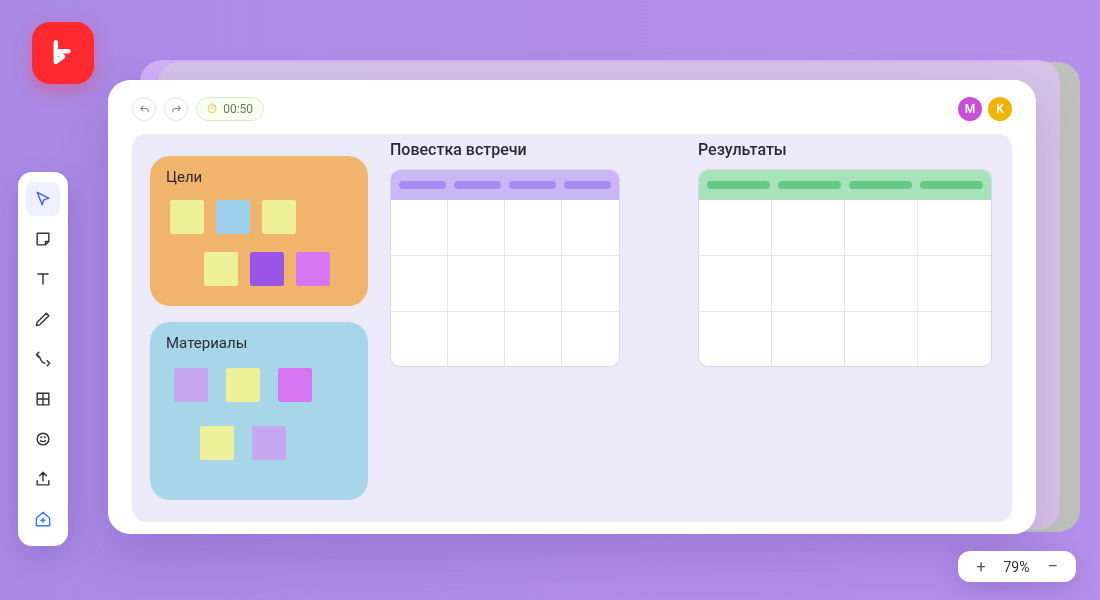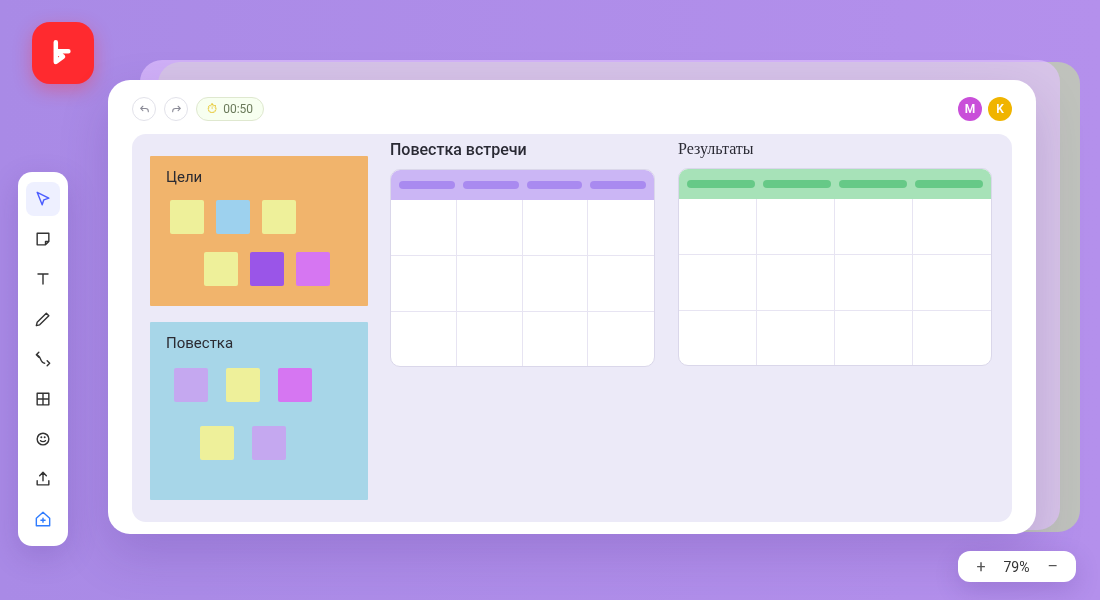--- a/index.html
+++ b/index.html
@@ -44,37 +44,37 @@
   .av { width:24px; height:24px; border-radius:50%; display:flex; align-items:center; justify-content:center;
         color:#fff; font-size:12px; font-weight:600; }
   .av.m { background:#c94fd9; }
   .av.k { background:#f0b400; }
 
   .canvas {
     margin-top: 10px; background:#eceaf8; border-radius: 14px; width: 100%;
     height: 388px; padding: 14px 18px 18px 18px; position:relative;
   }
 
-  .panel { position:absolute; border-radius:1px; }
+  .panel { position:absolute; border-radius:20px; }
   .panel .title { font-size:15px; color:#2b2b32; padding: 12px 16px 4px 16px; }
 
   .goals { left:18px; top:22px; width:218px; height:150px; background:#f1b46c; }
   .materials { left:18px; top:188px; width:218px; height:178px; background:#a7d6e8; }
 
   .notesbox {
     position:absolute; left:258px; top:258px; right:20px; height: 108px;
     border:1px solid #d6d3ea; border-radius:12px; background:#edeaf8;
   }
   .notesbox .title { padding: 10px 14px 0 14px; }
 
   .sticky { position:absolute; width:34px; height:34px; border-radius:2px; }
 
   .tablearea { position:absolute; top:6px; height:240px; }
-  .tablearea.agenda { left:258px; width:265px; }
-  .tablearea.results { left:546px; right:20px;font-family:Liberation Serif, serif; }
+  .tablearea.agenda { left:258px; width:230px; }
+  .tablearea.results { left:566px; right:20px; }
   .tablearea .lbl { font-size:16px; font-weight:500; color:#2a2a34; margin-bottom:10px; }
   .tbl {
     background:#fff; border:1px solid #dad7ea; border-radius:10px; overflow:hidden;
     height: 198px;
   }
   .tbl .hdr { height:30px; display:flex; align-items:center; padding:0 8px; gap:8px; }
   .tbl.p .hdr { background:#cbb6f5; }
   .tbl.g .hdr { background:#a7e2b8; }
   .tbl .hdr span { flex:1; height:8px; border-radius:5px; }
   .tbl.p .hdr span { background:#a98af0; }
@@ -147,21 +147,21 @@
           <div class="sticky" style="left: 20px; top: 44px; background: rgb(238, 240, 154);"></div>
           <div class="sticky" style="left: 66px; top: 44px; background: rgb(157, 209, 238);"></div>
           <div class="sticky" style="left: 112px; top: 44px; background: rgb(238, 240, 154);"></div>
           <div class="sticky" style="left: 54px; top: 96px; background: rgb(238, 240, 154);"></div>
           <div class="sticky" style="left: 100px; top: 96px; background: rgb(154, 85, 232);"></div>
           <div class="sticky" style="left: 146px; top: 96px; background: rgb(214, 118, 242);"></div>
         </div>
     </div>
 
     <div class="panel materials">
-      <div class="title">Повестка</div>
+      <div class="title">Материалы</div>
       <div id="materials-stickies">
           <div class="sticky" style="left: 24px; top: 46px; background: rgb(197, 168, 240);"></div>
           <div class="sticky" style="left: 76px; top: 46px; background: rgb(238, 240, 154);"></div>
           <div class="sticky" style="left: 128px; top: 46px; background: rgb(214, 118, 242);"></div>
           <div class="sticky" style="left: 50px; top: 104px; background: rgb(238, 240, 154);"></div>
           <div class="sticky" style="left: 102px; top: 104px; background: rgb(197, 168, 240);"></div>
         </div>
     </div>
 
     <div class="tablearea agenda">

